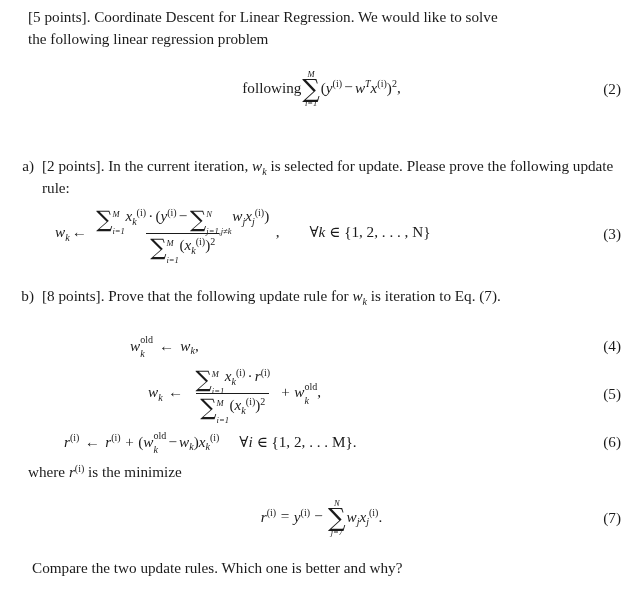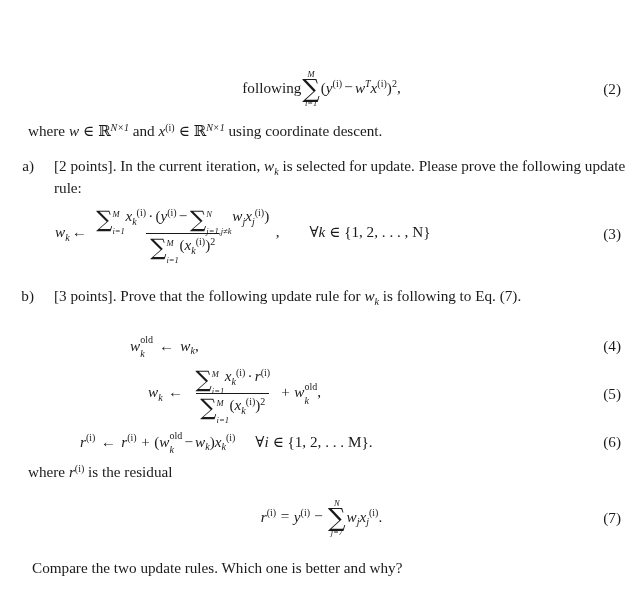--- a/index.html
+++ b/index.html
@@ -136,44 +136,43 @@
     width: 643px;
     display: flex;
   }
   .listitem .marker {
     width: 30px;
     flex: 0 0 30px;
     text-align: right;
     padding-right: 8px;
     box-sizing: border-box;
   }
-  .listitem .itembody { flex: 1 1 auto; margin-left: 12px; }
+  .listitem .itembody { flex: 1 1 auto; }
 </style>
 </head>
 <body>
 
 <div class="page">
 
   <div class="para" style="top:6px; left:28px; width:600px;">
+    <span class="txt">[5 points]. Coordinate Descent for Linear Regression. We would like to solve</span>
+    <span class="txt">the following linear regression problem</span>
   </div>
 
   <div class="eqrow" style="top:62px; height:54px; justify-content:center;">
     <span class="eqbody">
       <span class="mup">following</span><span class="sumop">
         <span class="lim up">M</span>
         <span class="big">∑</span>
         <span class="lim dn">i=1</span>
       </span><span class="mo tight">(</span><span class="mi">y</span><sup class="sp">(i)</sup><span class="mo">−</span><span class="mi">w</span><sup class="sp mi">T</sup><span class="mi">x</span><sup class="sp">(i)</sup><span class="mo tight">)</span><sup class="sp">2</sup><span>,</span>
     </span>
     <span class="eqtag">(2)</span>
   </div>
 
-  <div class="para" style="top:120px; left:28px; width:600px;">
-    <span>where </span><span class="mi">w</span><span> ∈ </span><span class="bbR">ℝ</span><sup class="sp mi">N×1</sup><span> and </span><span class="mi">x</span><sup class="sp">(i)</sup><span> ∈ </span><span class="bbR">ℝ</span><sup class="sp mi">N×1</sup><span> using coordinate descent.</span>
-  </div>
 
   <div class="listitem" style="top:155px; left:12px; width:616px;">
     <span class="marker">a)</span>
     <span class="itembody">
       <span class="txt"><span>[2 points]. In the current iteration, </span><span class="mi">w</span><sub class="sb mi">k</sub><span> is selected for update. Please prove</span>
       </span>
       <span class="txt">the following update rule:</span>
     </span>
   </div>
 
@@ -195,21 +194,21 @@
         </span>
       </span><span>,</span>
       <span style="display:inline-block; width:26px;"></span><span>∀</span><span class="mi">k</span><span> ∈ </span><span>{1, 2, . . . , N}</span>
     </span>
     <span class="eqtag">(3)</span>
   </div>
 
   <div class="listitem" style="top:285px; left:12px; width:616px;">
     <span class="marker">b)</span>
     <span class="itembody">
-      <span class="txt"><span>[3 points]. Prove that the following update rule for </span><span class="mi">w</span><sub class="sb mi">k</sub><span> is following to</span>
+      <span class="txt"><span>[8 points]. Prove that the following update rule for </span><span class="mi">w</span><sub class="sb mi">k</sub><span> is iteration to</span>
       </span>
       <span class="txt">Eq. (7).</span>
     </span>
   </div>
 
   <div class="eqrow" style="top:333px; height:26px; padding-left:130px; box-sizing:border-box;">
     <span class="eqbody">
       <span class="mi">w</span><span style="display:inline-flex; flex-direction:column; align-items:flex-start; vertical-align:middle; line-height:1; font-size:.66em;">
           <span class="mup" style="position:relative; top:-.18em;">old</span>
           <span class="mi" style="position:relative; top:.18em;">k</span>
@@ -232,33 +231,33 @@
               </span></span><span class="mo tight">(</span><span class="mi">x</span><sub class="sb mi">k</sub><sup class="sp">(i)</sup><span class="mo tight">)</span><sup class="sp">2</sup>
         </span>
       </span><span class="mo" style="padding:0 .3em;">+</span><span class="mi">w</span><span style="display:inline-flex; flex-direction:column; align-items:flex-start; vertical-align:middle; line-height:1; font-size:.66em;">
           <span class="mup" style="position:relative; top:-.18em;">old</span>
           <span class="mi" style="position:relative; top:.18em;">k</span>
       </span><span>,</span>
     </span>
     <span class="eqtag">(5)</span>
   </div>
 
-  <div class="eqrow" style="top:428px; height:28px; padding-left:80px; box-sizing:border-box;">
+  <div class="eqrow" style="top:428px; height:28px; padding-left:64px; box-sizing:border-box;">
     <span class="eqbody">
       <span class="mi">r</span><sup class="sp">(i)</sup><span class="mo" style="padding:0 .35em;">←</span><span class="mi">r</span><sup class="sp">(i)</sup><span class="mo" style="padding:0 .3em;">+</span><span class="mo tight">(</span><span class="mi">w</span><span style="display:inline-flex; flex-direction:column; align-items:flex-start; vertical-align:middle; line-height:1; font-size:.66em;">
           <span class="mup" style="position:relative; top:-.18em;">old</span>
           <span class="mi" style="position:relative; top:.18em;">k</span>
       </span><span class="mo">−</span><span class="mi">w</span><sub class="sb mi">k</sub><span class="mo tight">)</span><span class="mi">x</span><sub class="sb mi">k</sub><sup class="sp">(i)</sup>
       <span style="display:inline-block; width:16px;"></span><span>∀</span><span class="mi">i</span><span> ∈ </span><span>{1, 2, . . . M}.</span>
     </span>
     <span class="eqtag">(6)</span>
   </div>
 
   <div class="para" style="top:461px; left:28px; width:600px;">
-    <span>where </span><span class="mi">r</span><sup class="sp">(i)</sup><span> is the residual</span>
+    <span>where </span><span class="mi">r</span><sup class="sp">(i)</sup><span> is the minimize</span>
   </div>
 
   <div class="eqrow" style="top:490px; height:56px; justify-content:center;">
     <span class="eqbody">
       <span class="mi">r</span><sup class="sp">(i)</sup><span class="mo" style="padding:0 .3em;">=</span><span class="mi">y</span><sup class="sp">(i)</sup><span class="mo" style="padding:0 .28em;">−</span><span class="sumop">
         <span class="lim up">N</span>
         <span class="big">∑</span>
         <span class="lim dn">j=7</span>
       </span><span class="mi">w</span><sub class="sb mi">j</sub><span class="mi">x</span><sub class="sb mi">j</sub><sup class="sp">(i)</sup><span>.</span>
     </span>

